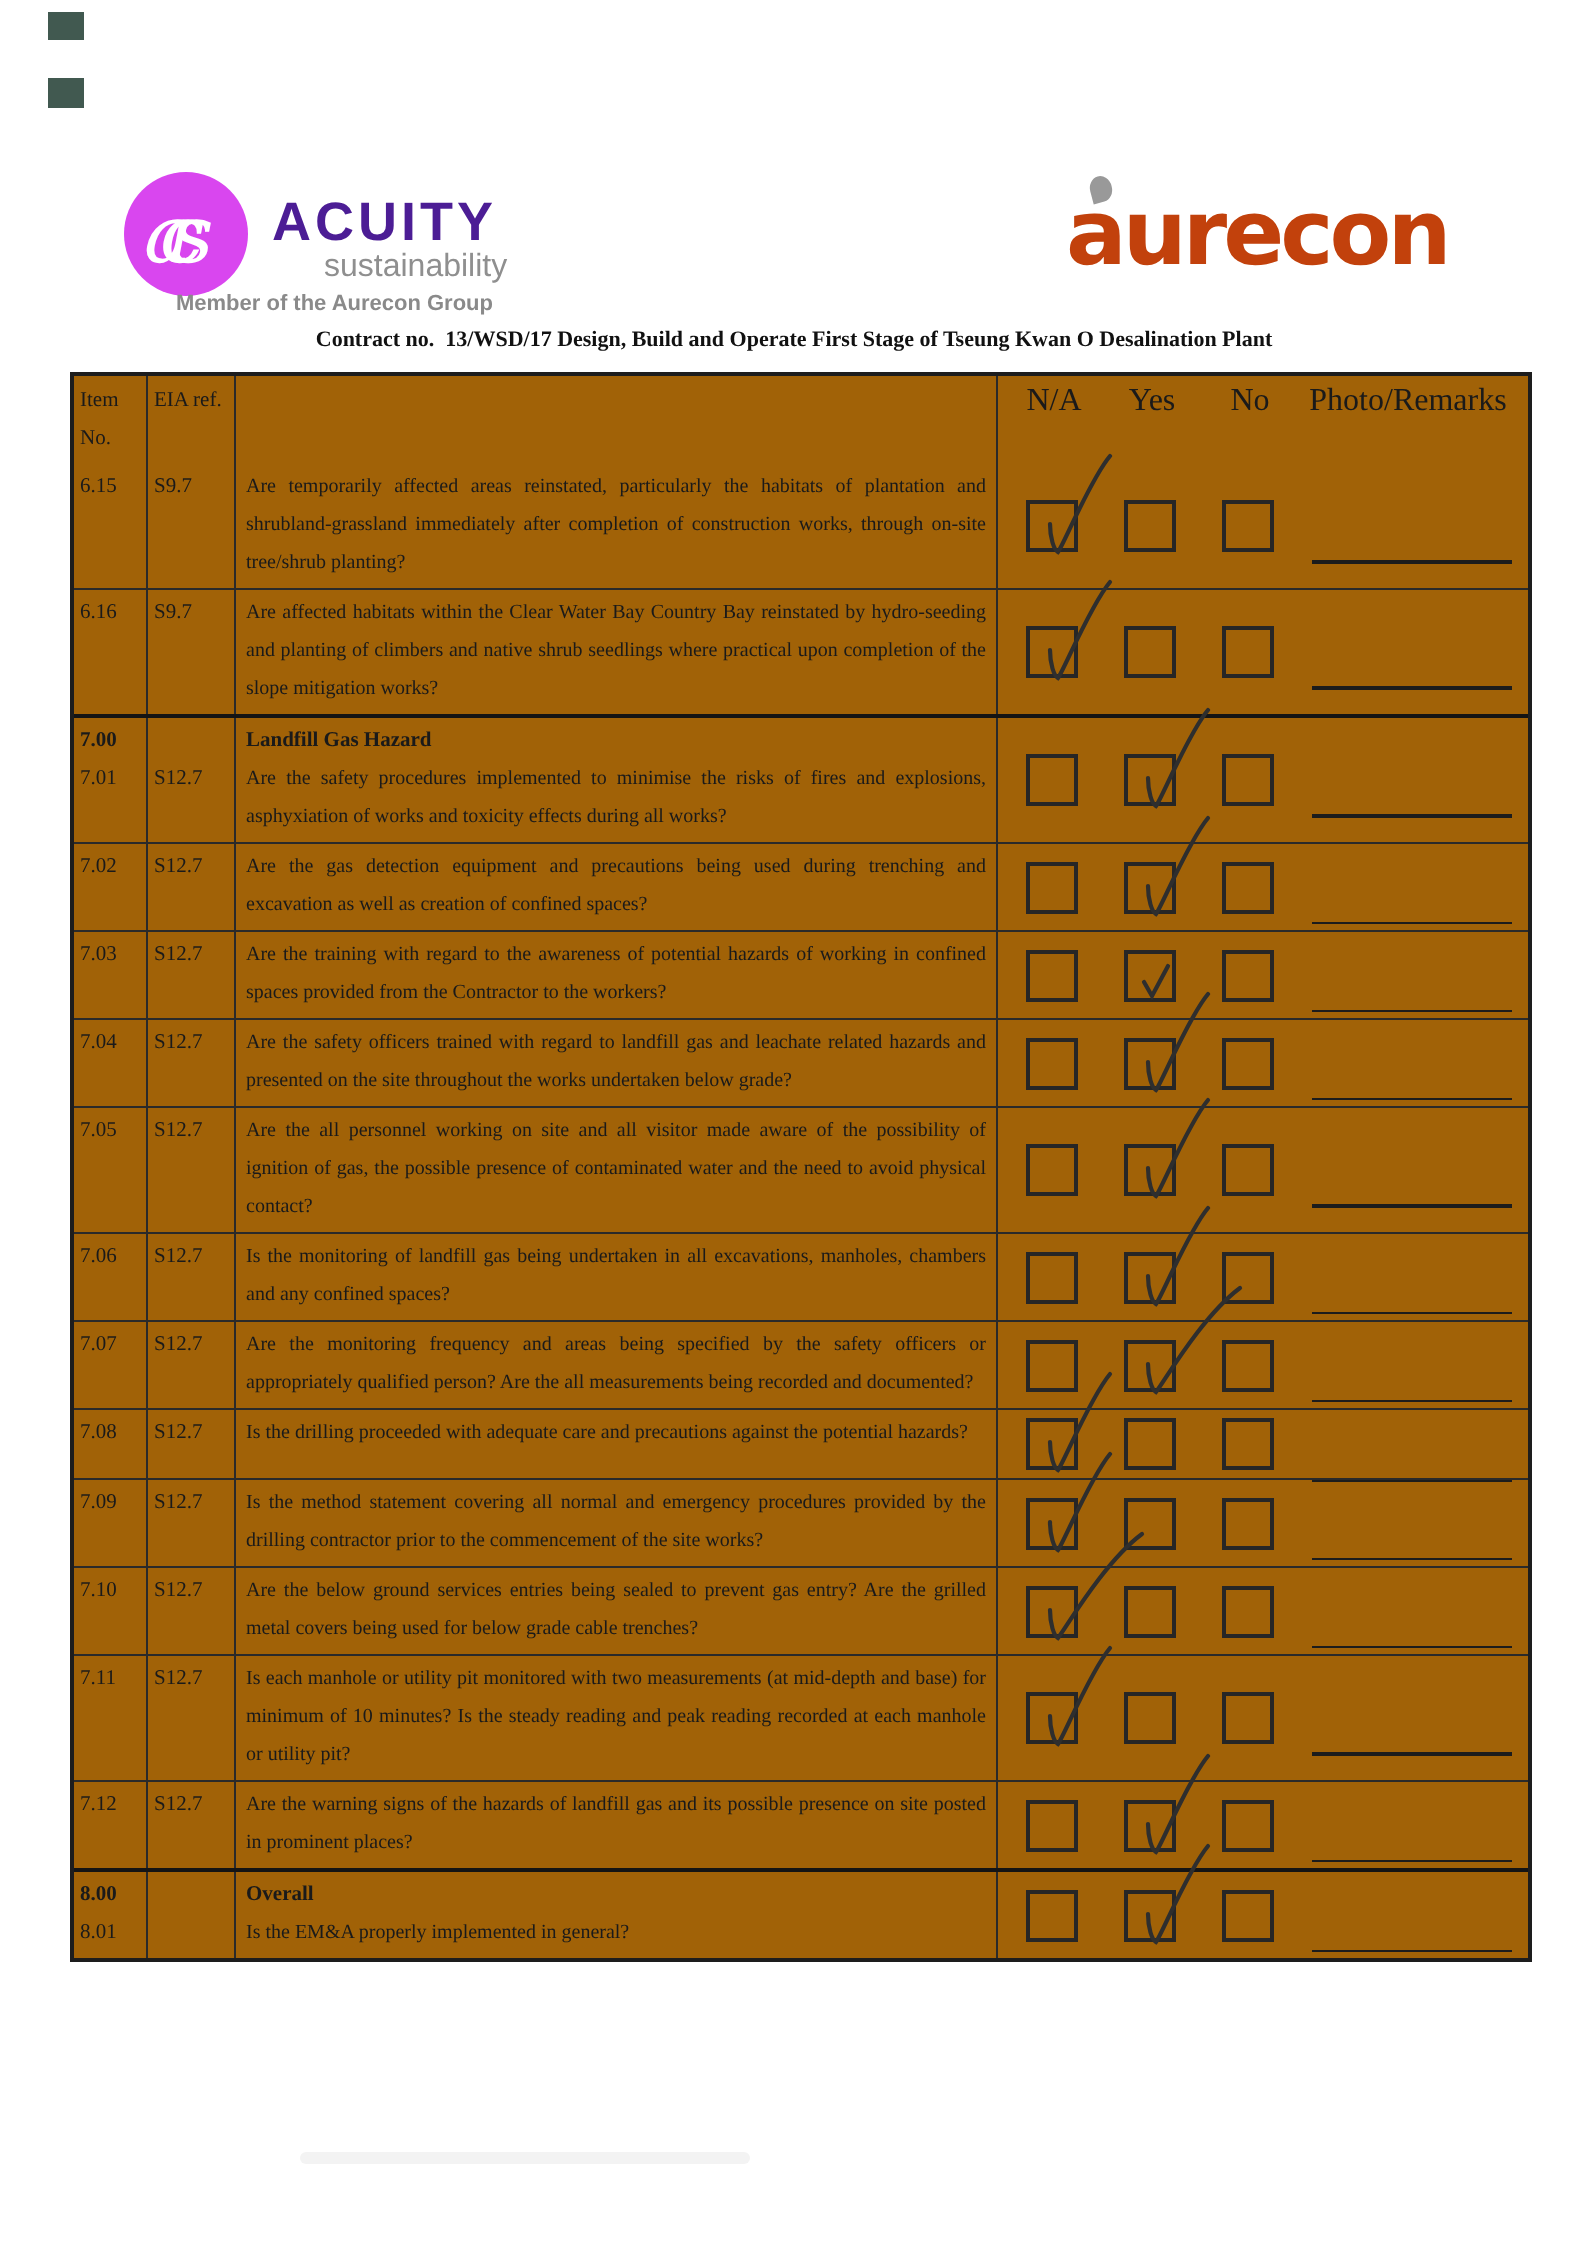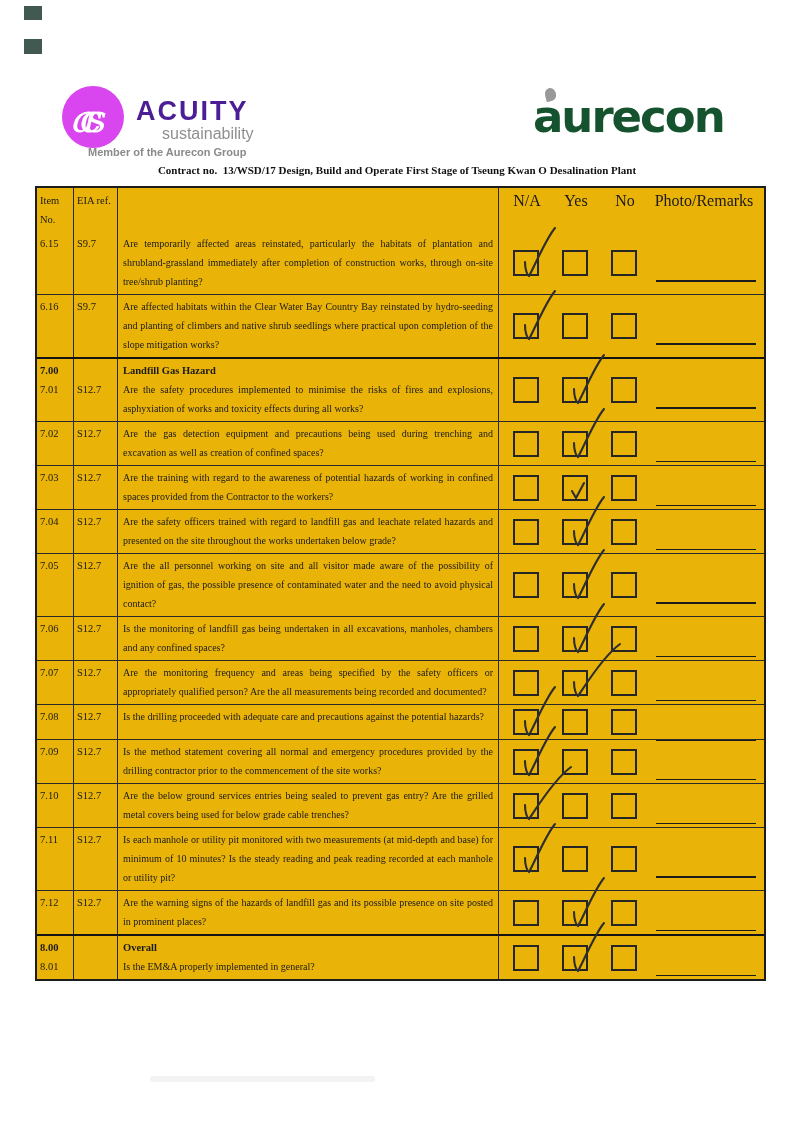--- a/index.html
+++ b/index.html
@@ -22,27 +22,27 @@
   #acuity-word{position:absolute;left:76px;top:12px;font-family:"Liberation Sans",sans-serif;
     font-weight:bold;font-size:27px;color:#4c1d95;letter-spacing:2px;}
   #acuity-sub{position:absolute;left:102px;top:41px;font-family:"Liberation Sans",sans-serif;
     font-size:16px;color:#8f8f8f;}
   #acuity-member{position:absolute;left:28px;top:62px;font-family:"Liberation Sans",sans-serif;
     font-weight:bold;font-size:11px;color:#8a8a8a;}
   #aurecon-logo{position:absolute;left:533px;top:86px;width:230px;height:70px;}
   #aurecon-leaf{position:absolute;left:12px;top:2px;width:11px;height:13px;background:#999999;
     border-radius:60% 60% 60% 0;transform:rotate(-15deg);}
   #aurecon-word{position:absolute;left:0px;top:4px;font-family:"DejaVu Sans",sans-serif;
-    font-weight:bold;font-size:45px;color:#14532d;letter-spacing:-2px;}
+    font-weight:bold;font-size:45px;color:#c2410c;letter-spacing:-2px;}
 
   #doc-title{position:absolute;left:0;top:164px;width:794px;text-align:center;
     font-weight:bold;font-size:11px;white-space:pre-wrap;color:#111;}
 
   
-  #checklist{position:absolute;left:35px;top:186px;width:727px;border:2px solid #1d1d1d;background:#eab308;}
+  #checklist{position:absolute;left:35px;top:186px;width:727px;border:2px solid #1d1d1d;background:#a16207;}
   .row{display:flex;border-top:1px solid #2a2a2a;position:relative;align-items:stretch;}
   .row:first-child{border-top:none;}
   .row.section{border-top:2px solid #141414;}
   .cell{border-right:1px solid #2a2a2a;box-sizing:border-box;padding:2px 5px 3px 5px;}
   .c-item{width:37px;padding-left:3px;padding-right:2px;}
   .c-ref{width:44px;padding-left:3px;}
   .c-q{width:381px;}
   .c-ans{width:265px;border-right:none;position:relative;min-height:34px;}
   .ln{line-height:19px;font-size:10.5px;}
   .bd{font-weight:bold;}

